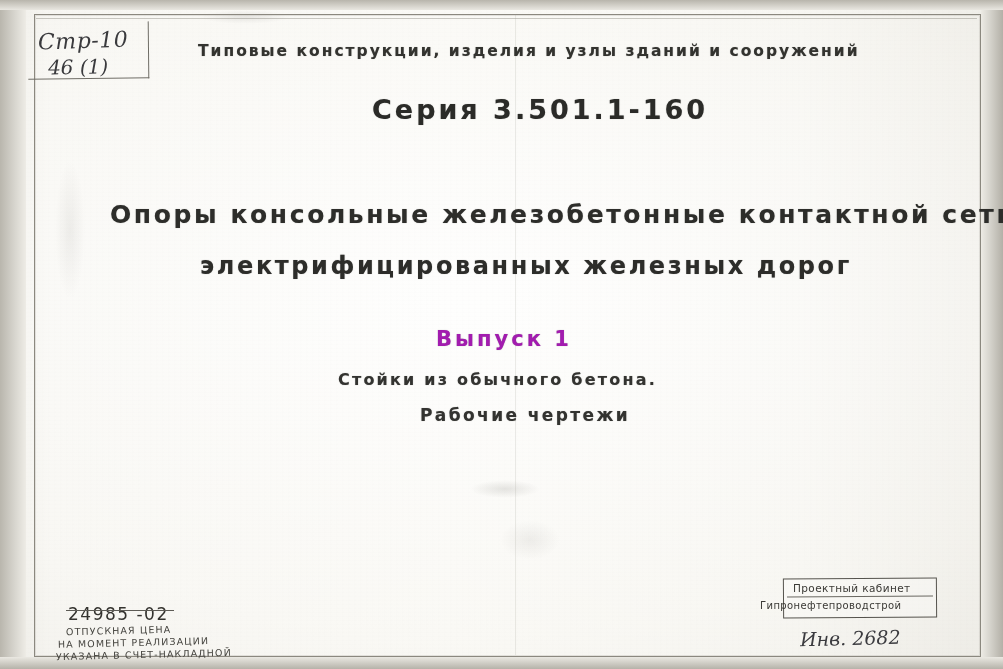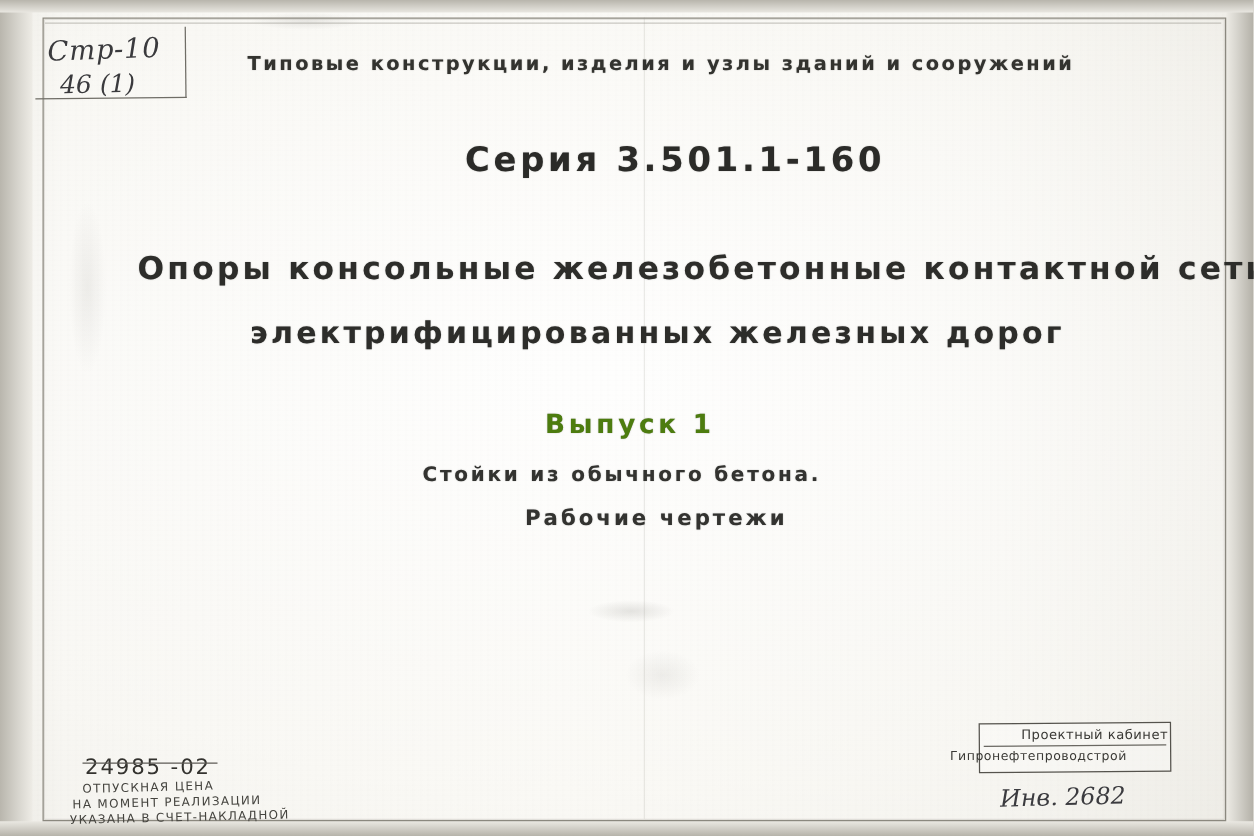--- a/index.html
+++ b/index.html
@@ -75,21 +75,21 @@
     text-shadow: 0 0 1px rgba(70,70,68,0.45);
   }
   #line-subject {
     left: 198px; top: 42px;
     font-size: 15.5px;
     letter-spacing: 2.0px;
     font-weight: 600;
     color: #33332f;
   }
   #line-series {
-    left: 372px; top: 113px;
+    left: 372px; top: 94px;
     font-size: 27px;
     letter-spacing: 3px;
     font-weight: 700;
     color: #2b2b28;
   }
   #title-line-1 {
     left: 110px; top: 200px;
     font-size: 25px;
     letter-spacing: 2.6px;
     font-weight: 700;
@@ -100,21 +100,21 @@
     font-size: 24px;
     letter-spacing: 2.6px;
     font-weight: 700;
     color: #2d2d2a;
   }
   #issue-line {
     left: 436px; top: 327px;
     font-size: 21px;
     letter-spacing: 3px;
     font-weight: 700;
-    color: #4d7c0f;
+    color: #a21caf;
   }
   #sub-line-1 {
     left: 338px; top: 370px;
     font-size: 16px;
     letter-spacing: 2.2px;
     font-weight: 600;
     color: #333330;
   }
   #sub-line-2 {
     left: 420px; top: 405px;
@@ -197,21 +197,21 @@
     left: 3px; top: 17px;
     width: 146px; height: 0;
     border-top: 1px solid #6a6862;
   }
   .stamp-text {
     font-family: "DejaVu Sans", sans-serif;
     font-size: 10.5px;
     color: #3a3935;
     letter-spacing: 0.4px;
   }
-  #stamp-line-1 { left: 793px; top: 582px; margin-left: 24px; }
+  #stamp-line-1 { left: 793px; top: 582px; }
   #stamp-line-2 { left: 760px; top: 600px; font-size: 10px; }
 
   
   .smudge {
     position: absolute;
     border-radius: 50%;
     pointer-events: none;
   }
   #smudge-1 { left: 470px; top: 480px; width: 70px; height: 18px;
               background: radial-gradient(ellipse, rgba(120,118,112,0.18), rgba(0,0,0,0) 70%); }

